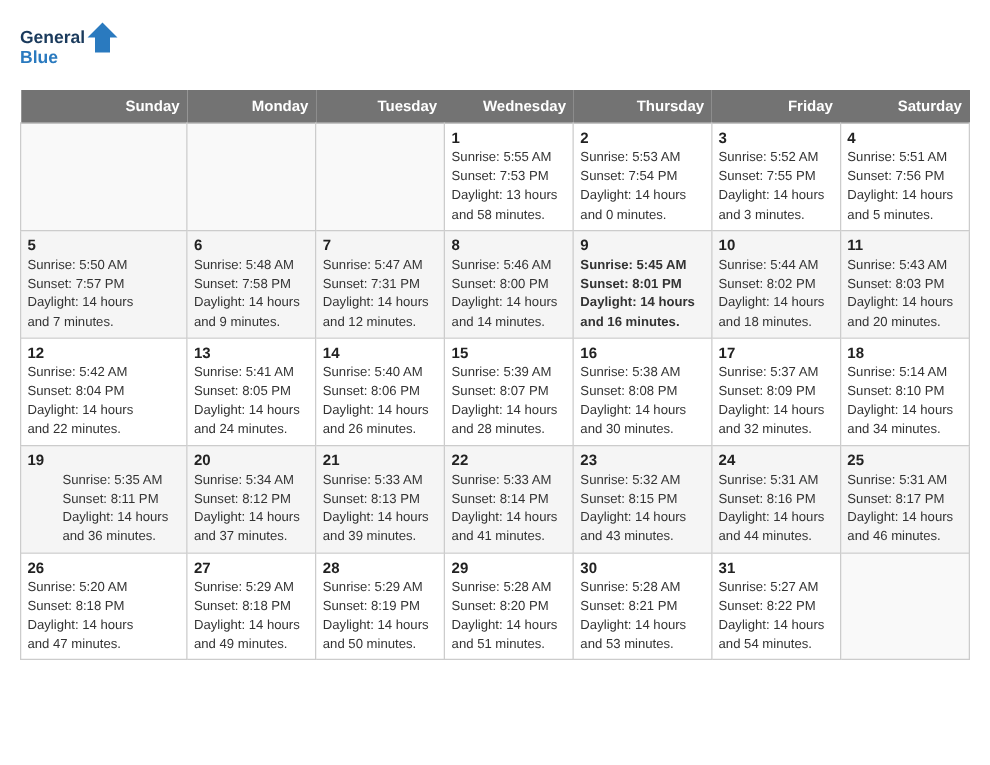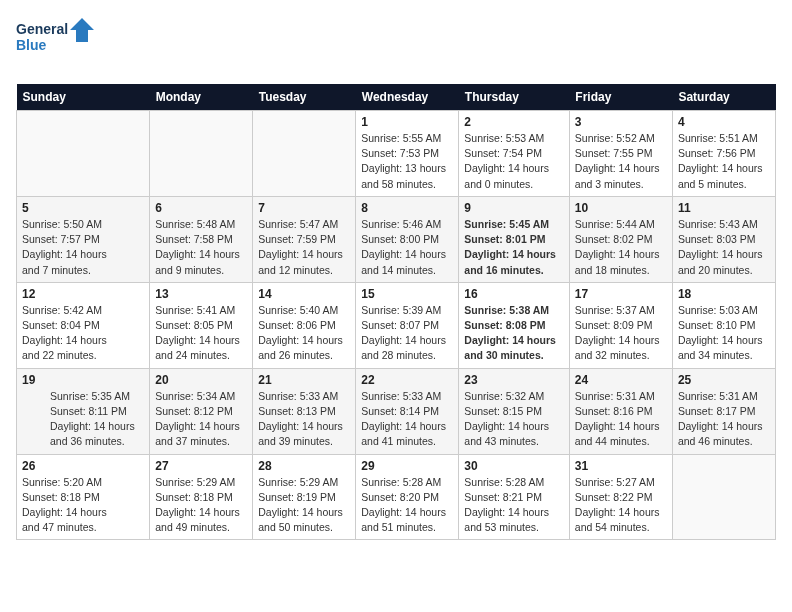--- a/index.html
+++ b/index.html
@@ -7,21 +7,21 @@
       font-family: Arial, sans-serif;
       background: #fff;
       width: 792px;
       min-height: 612px;
       padding: 16px;
     }
     .header {
       display: flex;
       justify-content: space-between;
       align-items: flex-start;
-      margin-bottom: 28px;
+      margin-bottom: 16px;
     }
     .logo {
       display: flex;
       align-items: center;
     }
     .title-block {
       text-align: right;
     }
     .main-title {
       font-size: 36px;
@@ -31,24 +31,24 @@
     .subtitle {
       font-size: 15px;
       color: #333;
     }
     table {
       width: 100%;
       border-collapse: collapse;
       font-size: 11px;
     }
     thead tr th {
-      background: #0f172a;
+      background: #737373;
       color: #fff;
       padding: 6px 6px;
-      text-align: left;
+      text-align: right;
       font-size: 12px;
       font-weight: bold;
     }
     tbody tr td {
       border: 1px solid #ccc;
       vertical-align: top;
       padding: 4px 5px;
       color: #222;
       min-height: 80px;
       height: 85px;
@@ -146,21 +146,21 @@
         <td>
           <span class="day-num">6</span>
           <div class="day-info" style="white-space: pre-line;">Sunrise: 5:48 AM
 Sunset: 7:58 PM
 Daylight: 14 hours
 and 9 minutes.</div>
         </td>
         <td>
           <span class="day-num">7</span>
           <div class="day-info" style="white-space: pre-line;">Sunrise: 5:47 AM
-Sunset: 7:59 PM
+Sunset: 7:31 PM
 Daylight: 14 hours
 and 12 minutes.</div>
         </td>
         <td>
           <span class="day-num">8</span>
           <div class="day-info" style="white-space: pre-line;">Sunrise: 5:46 AM
 Sunset: 8:00 PM
 Daylight: 14 hours
 and 14 minutes.</div>
         </td>
@@ -210,35 +210,35 @@
         </td>
         <td>
           <span class="day-num">15</span>
           <div class="day-info" style="white-space: pre-line;">Sunrise: 5:39 AM
 Sunset: 8:07 PM
 Daylight: 14 hours
 and 28 minutes.</div>
         </td>
         <td>
           <span class="day-num">16</span>
-          <div class="day-info" style="white-space: pre-line; font-weight: bold;">Sunrise: 5:38 AM
+          <div class="day-info" style="white-space: pre-line;">Sunrise: 5:38 AM
 Sunset: 8:08 PM
 Daylight: 14 hours
 and 30 minutes.</div>
         </td>
         <td>
           <span class="day-num">17</span>
           <div class="day-info" style="white-space: pre-line;">Sunrise: 5:37 AM
 Sunset: 8:09 PM
 Daylight: 14 hours
 and 32 minutes.</div>
         </td>
         <td>
           <span class="day-num">18</span>
-          <div class="day-info" style="white-space: pre-line;">Sunrise: 5:03 AM
+          <div class="day-info" style="white-space: pre-line;">Sunrise: 5:14 AM
 Sunset: 8:10 PM
 Daylight: 14 hours
 and 34 minutes.</div>
         </td>
       </tr>
       <tr>
         <td>
           <span class="day-num">19</span>
           <div class="day-info" style="white-space: pre-line; margin-left: 28px;">Sunrise: 5:35 AM
 Sunset: 8:11 PM

